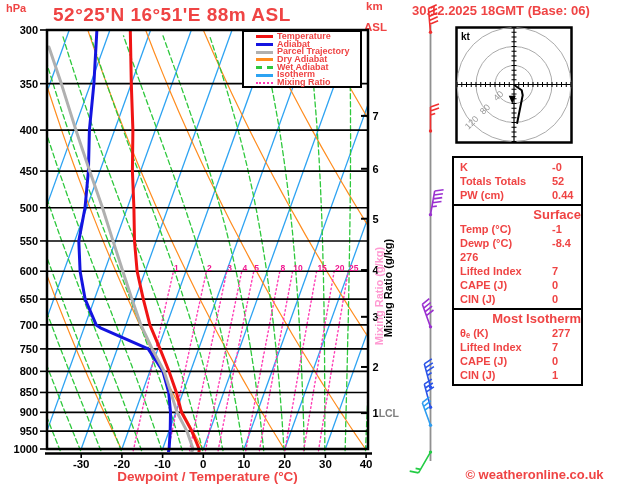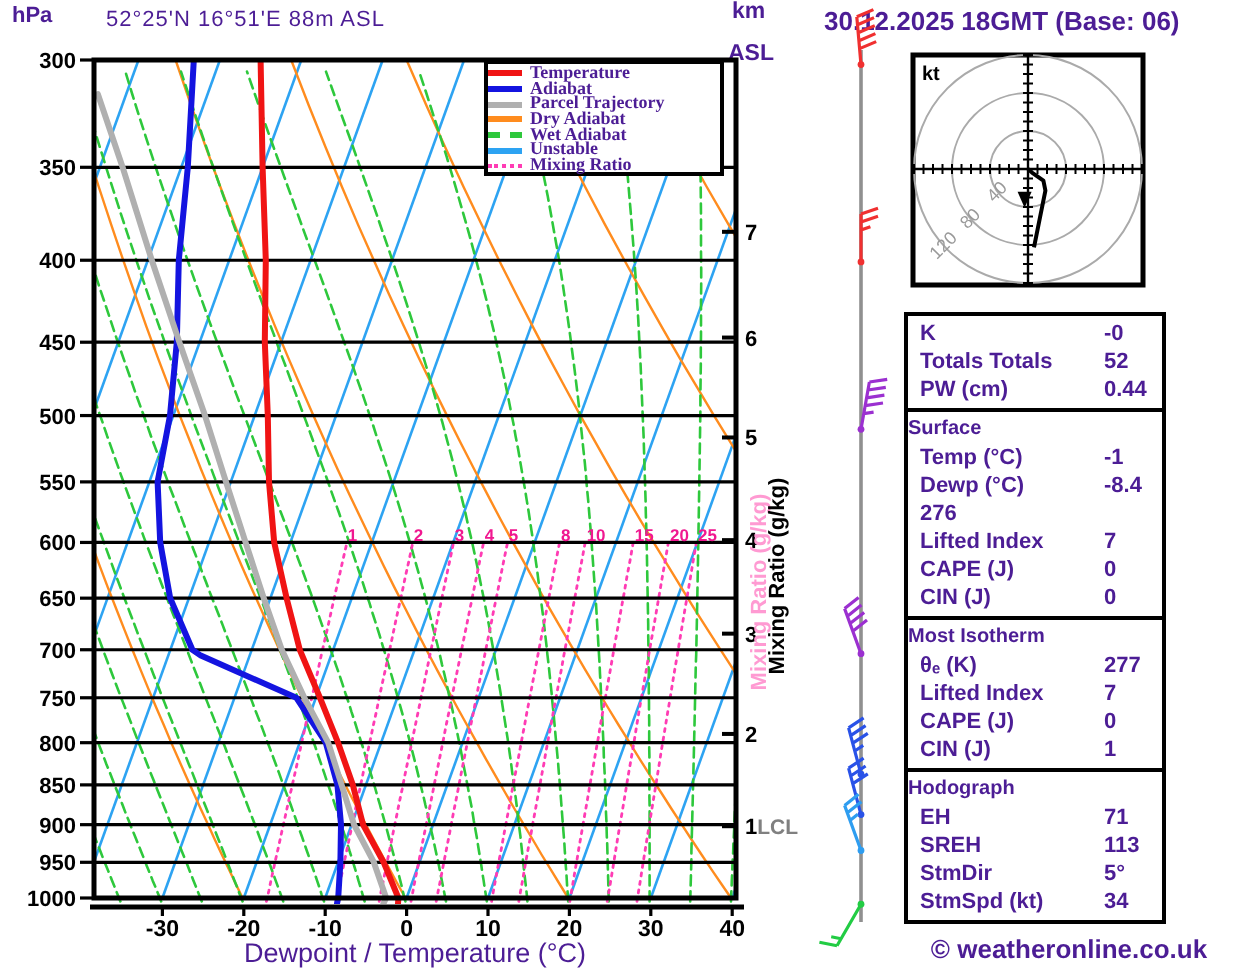--- a/index.html
+++ b/index.html
@@ -1,35 +1,35 @@
 <!DOCTYPE html>
 <html><head>
 <meta charset="utf-8">
 <style>
   html,body{margin:0;padding:0;background:#ffffff;}
   #stage{position:relative;width:629px;height:486px;background:#fff;overflow:hidden;
-         font-family:"Liberation Sans",sans-serif;color:#4c1d95;}
+         font-family:"Liberation Sans",sans-serif;color:#ef4444;}
   .abs{position:absolute;}
   #hpa-label{left:6px;top:2px;font-size:11px;font-weight:bold;}
-  #station-title{left:53px;top:4px;font-size:11px;font-weight:normal;letter-spacing:.5px;}
+  #station-title{left:53px;top:4px;font-size:19px;font-weight:bold;letter-spacing:.5px;}
   #km-label{left:366px;top:0px;font-size:11.5px;font-weight:bold;}
   #asl-label{left:364px;top:21px;font-size:11.5px;font-weight:bold;}
   #datetime{left:412px;top:3px;width:217px;font-size:13px;font-weight:bold;z-index:0;}
   #skewt-svg{left:0;top:0;z-index:1;}
   #legend{left:242px;top:30px;width:120px;height:58px;background:#fff;border:2px solid #000;
-          z-index:2;padding:1px 0 0 0;box-sizing:border-box;font-family:Liberation Serif, serif;}
+          z-index:2;padding:1px 0 0 12px;box-sizing:border-box;}
   .legend-row{display:flex;align-items:center;height:7.7px;}
   .legend-swatch{display:inline-block;width:17px;margin-right:4px;}
   .legend-label{font-size:9px;font-weight:bold;white-space:nowrap;line-height:7.7px;}
-  #xaxis-label{left:47px;top:469px;width:321px;text-align:center;font-size:13.5px;font-weight:normal;}
+  #xaxis-label{left:47px;top:469px;width:321px;text-align:center;font-size:13.5px;font-weight:bold;}
   #hodo-svg{left:455px;top:26px;z-index:1;}
   #data-panel{left:452px;top:156px;width:131px;z-index:1;}
   .panel-box{border:2px solid #000;background:#fff;margin-top:-2px;padding:2px 0;}
   .panel-box:first-child{margin-top:0;}
-  .panel-title{text-align:left;font-size:10px;font-weight:bold;height:14px;line-height:14px;}
+  .panel-title{text-align:right;font-size:13px;font-weight:bold;height:14px;line-height:14px;}
   .panel-row{display:grid;grid-template-columns:92px auto;padding-left:6px;height:14px;}
   .panel-label,.panel-value{font-size:11px;font-weight:bold;line-height:14px;white-space:nowrap;}
   #copyright{left:440px;top:467px;width:189px;text-align:center;font-size:13px;font-weight:bold;}
 </style>
 </head>
 <body>
 
 <div id="stage">
   <div class="abs" id="hpa-label">hPa</div>
   <div class="abs" id="station-title">52°25'N 16°51'E 88m ASL</div>
@@ -251,21 +251,21 @@
       <div class="legend-row">
         <span class="legend-swatch" style="border-top: 3px solid rgb(255, 140, 30);"></span>
         <span class="legend-label">Dry Adiabat</span>
       </div>
       <div class="legend-row">
         <span class="legend-swatch" style="border-top: 3px dashed rgb(46, 200, 60);"></span>
         <span class="legend-label">Wet Adiabat</span>
       </div>
       <div class="legend-row">
         <span class="legend-swatch" style="border-top: 3px solid rgb(45, 163, 242);"></span>
-        <span class="legend-label">Unstable</span>
+        <span class="legend-label">Isotherm</span>
       </div>
       <div class="legend-row">
         <span class="legend-swatch" style="border-top: 2px dotted rgb(255, 60, 180);"></span>
         <span class="legend-label">Mixing Ratio</span>
       </div>
     </div>
 
   <svg class="abs" id="hodo-svg" width="118" height="118">
       <rect x="1.5" y="1.5" width="115" height="115" fill="#fff" stroke="#000" stroke-width="2.5"></rect>
       <g>
@@ -384,36 +384,17 @@
         </div>
         <div class="panel-row">
           <span class="panel-label">CAPE (J)</span>
           <span class="panel-value">0</span>
         </div>
         <div class="panel-row">
           <span class="panel-label">CIN (J)</span>
           <span class="panel-value">1</span>
         </div>
       </div>
-      <div class="panel-box">
-        <div class="panel-title">Hodograph</div>
-        <div class="panel-row">
-          <span class="panel-label">EH</span>
-          <span class="panel-value">71</span>
-        </div>
-        <div class="panel-row">
-          <span class="panel-label">SREH</span>
-          <span class="panel-value">113</span>
-        </div>
-        <div class="panel-row">
-          <span class="panel-label">StmDir</span>
-          <span class="panel-value">5°</span>
-        </div>
-        <div class="panel-row">
-          <span class="panel-label">StmSpd (kt)</span>
-          <span class="panel-value">34</span>
-        </div>
-      </div>
     </div>
 
   <div class="abs" id="xaxis-label">Dewpoint / Temperature (°C)</div>
   <div class="abs" id="copyright">© weatheronline.co.uk</div>
 </div>
 
 </body></html>

